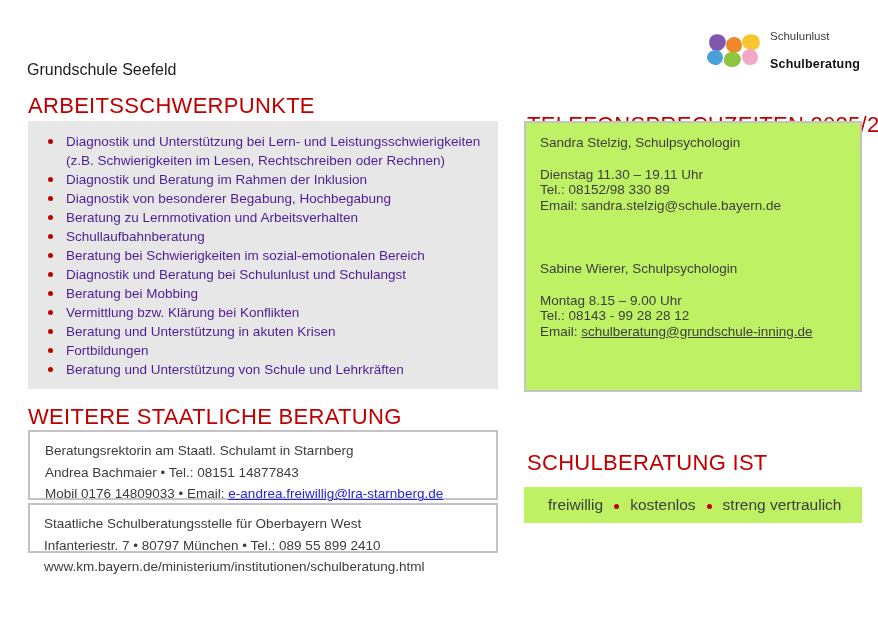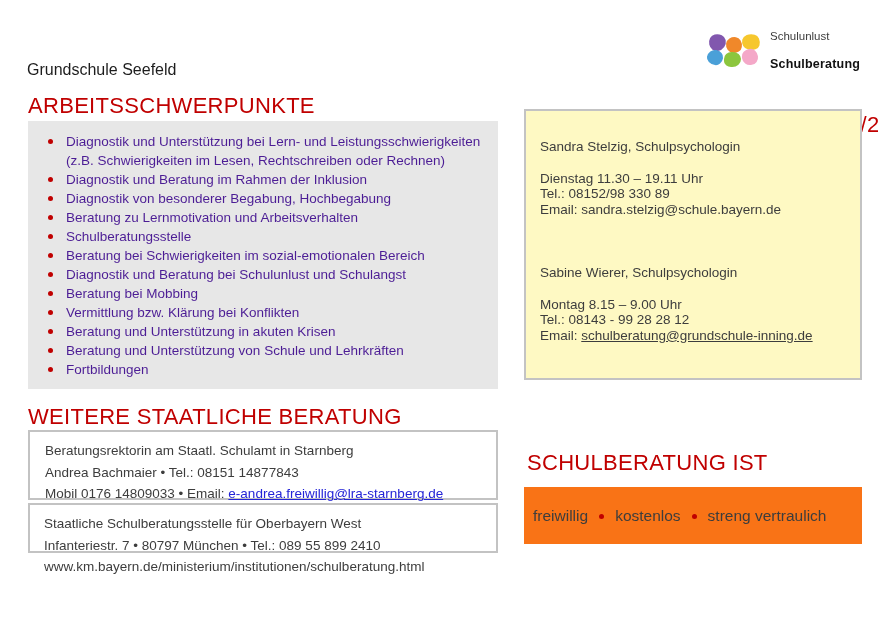--- a/index.html
+++ b/index.html
@@ -35,39 +35,39 @@
   .h-is{left:527px;top:450px;}
   
   .work-box{
     position:absolute;left:28px;top:121px;width:470px;height:268px;
     background:#e7e7e7;box-sizing:border-box;padding:11px 12px 10px 6px;
   }
   .work-item{display:flex;font-size:13.5px;line-height:19px;color:#4c1d95;}
   .dot{flex:none;width:5px;height:5px;border-radius:50%;background:#c00000;margin:7px 13px 0 14px;}
   
   .phone-box{
-    position:absolute;left:524px;top:109px;width:338px;height:271px;
-    border:2px solid #c3c3c3;background:#fef9c3;box-sizing:border-box;
-    padding:28px 14px;font-size:13.5px;line-height:15.5px;color:#3d3d3d;
+    position:absolute;left:524px;top:121px;width:338px;height:271px;
+    border:2px solid #c3c3c3;background:#bef264;box-sizing:border-box;
+    padding:12px 14px;font-size:13.5px;line-height:15.5px;color:#3d3d3d;
   }
   .contact .c-time{margin-top:16px;}
   .contact-2{margin-top:48px;}
   .u-dark{color:#3d3d3d;text-decoration:underline;}
   .u-blue{color:#2424d6;text-decoration:underline;}
   
   .f-box{
     position:absolute;left:28px;width:470px;border:2px solid #c3c3c3;background:#fff;
     box-sizing:border-box;padding:8px 14px;font-size:13.5px;line-height:21.5px;color:#3d3d3d;
   }
   .f-box1{top:430px;height:70px;padding-left:15px;}
   .f-box2{top:503px;height:50px;}
   
   .is-box{
-    position:absolute;left:524px;top:487px;width:338px;height:57px;background:#f97316;
-    display:flex;align-items:center;padding-left:9px;box-sizing:border-box;
+    position:absolute;left:524px;top:487px;width:338px;height:36px;background:#bef264;
+    display:flex;align-items:center;padding-left:24px;box-sizing:border-box;
     font-size:15.5px;color:#3d3d3d;
   }
   .is-dot{flex:none;width:5px;height:5px;border-radius:50%;background:#c00000;margin:2px 11px 0 11px;}
 </style>
 </head>
 <body>
 
 <div id="page">
 
   <div class="subtitle">Grundschule Seefeld</div>
@@ -104,21 +104,21 @@
     <div class="work-item">
         <span class="dot"></span>
         <span>Diagnostik von besonderer Begabung, Hochbegabung</span>
       </div>
     <div class="work-item">
         <span class="dot"></span>
         <span>Beratung zu Lernmotivation und Arbeitsverhalten</span>
       </div>
     <div class="work-item">
         <span class="dot"></span>
-        <span>Schulberatungsstelle</span>
+        <span>Schullaufbahnberatung</span>
       </div>
     <div class="work-item">
         <span class="dot"></span>
         <span>Beratung bei Schwierigkeiten im sozial-emotionalen Bereich</span>
       </div>
     <div class="work-item">
         <span class="dot"></span>
         <span>Diagnostik und Beratung bei Schulunlust und Schulangst</span>
       </div>
     <div class="work-item">
@@ -128,25 +128,25 @@
     <div class="work-item">
         <span class="dot"></span>
         <span>Vermittlung bzw. Klärung bei Konflikten</span>
       </div>
     <div class="work-item">
         <span class="dot"></span>
         <span>Beratung und Unterstützung in akuten Krisen</span>
       </div>
     <div class="work-item">
         <span class="dot"></span>
-        <span>Beratung und Unterstützung von Schule und Lehrkräften</span>
+        <span>Fortbildungen</span>
       </div>
     <div class="work-item">
         <span class="dot"></span>
-        <span>Fortbildungen</span>
+        <span>Beratung und Unterstützung von Schule und Lehrkräften</span>
       </div>
   </div>
 
   <div class="phone-box">
     <div class="contact contact-1">
       <div class="c-name">Sandra Stelzig, Schulpsychologin</div>
       <div class="c-time">Dienstag 11.30 – 19.11 Uhr</div>
       <div class="c-tel">Tel.: 08152/98 330 89</div>
       <div class="c-email"><span>Email: </span><span>sandra.stelzig@schule.bayern.de</span></div>
     </div>

